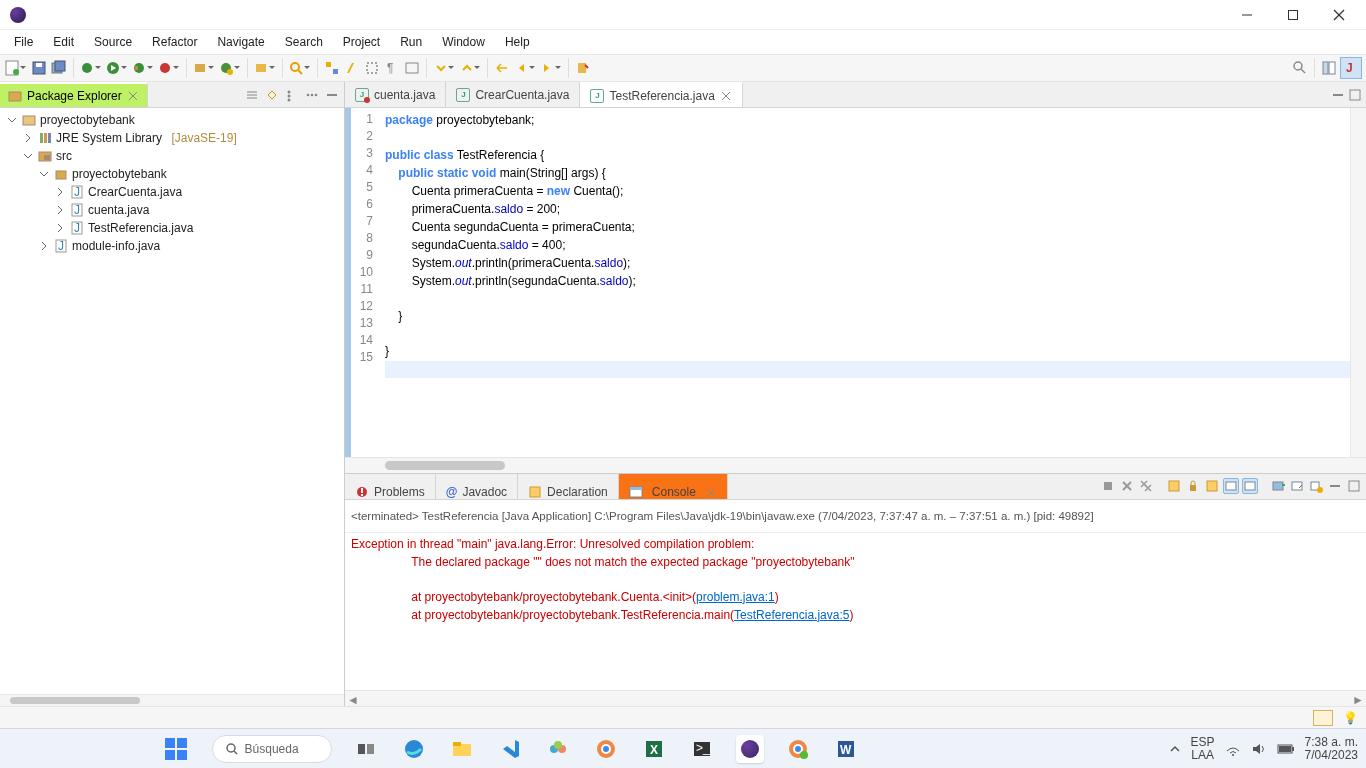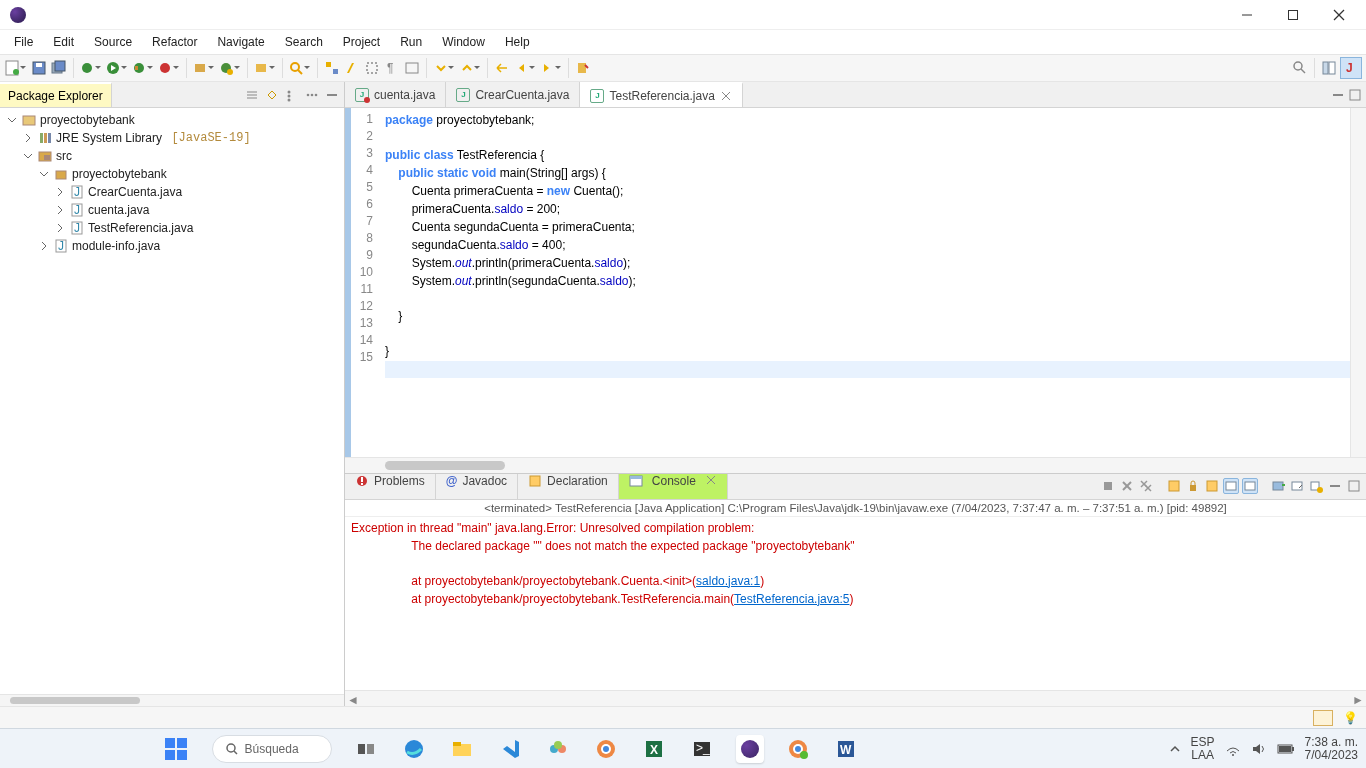--- a/index.html
+++ b/index.html
@@ -19,31 +19,31 @@
 .toolbar .tb { width: 18px; height: 18px; display: flex; align-items: center; justify-content: center; }
 .toolbar .tb.drop { width: 24px; }
 .toolbar .sep { width: 1px; height: 20px; background: #ddd; margin: 0 3px; }
 .toolbar .tb-right { margin-left: auto; display: flex; gap: 2px; align-items: center; }
 .toolbar .java-persp { width: 22px; height: 22px; background: #cfe3f7; border: 1px solid #8ab5dd; display: flex; align-items:center; justify-content:center; }
 
 .workspace { display: flex; height: calc(100% - 30px - 24px - 28px - 22px - 40px); }
 
 .left-panel { width: 345px; background: #fff; border-right: 1px solid #ccc; display: flex; flex-direction: column; }
 .view-tabbar { height: 26px; background: #f0f0f0; border-bottom: 1px solid #d4d4d4; display: flex; align-items: stretch; }
-.view-tab { display: flex; align-items: center; gap: 5px; padding: 0 8px; background: #fef9c3; border-right: 1px solid #d4d4d4; border-top: 2px solid #fff; flex-direction: column; }
+.view-tab { display: flex; align-items: center; gap: 5px; padding: 0 8px; background: #bef264; border-right: 1px solid #d4d4d4; border-top: 2px solid #fff; }
 .view-tab .close { width: 12px; height: 12px; }
 .view-tabbar .tabbar-tools { margin-left: auto; display: flex; align-items: center; gap: 4px; padding-right: 4px; }
 .view-tabbar .tabbar-tools .tool { width: 16px; height: 16px; display:flex;align-items:center;justify-content:center;}
 
 .tree { flex: 1; overflow: auto; padding: 3px 0; }
 .tree-row { display: flex; align-items: center; height: 18px; padding-left: 6px; gap: 3px; white-space: nowrap; color: #222; }
 .tree-row .tw { width: 12px; height: 12px; display:flex;align-items:center;justify-content:center; color:#6a6a6a;}
 .tree-row .icon { width: 16px; height: 16px; display:flex;align-items:center;justify-content:center;}
 .indent1 { padding-left: 6px; } .indent2 { padding-left: 22px; } .indent3 { padding-left: 38px; } .indent4 { padding-left: 54px; }
-.tree .lib { color: #b38a3c; font-family: Liberation Mono, monospace; }
+.tree .lib { color: #b38a3c; }
 .left-panel .hscroll { height: 12px; background: #f5f5f5; border-top:1px solid #e5e5e5; position:relative;}
 .left-panel .hscroll .thumb { position:absolute; left:10px; top:2px; width:130px; height:7px; background:#c8c8c8; border-radius:4px;}
 
 .right-panel { flex: 1; display: flex; flex-direction: column; }
 .editor-tabs { height: 26px; background:#f0f0f0; border-bottom:1px solid #d4d4d4; display:flex; align-items:stretch;}
 .editor-tab { display:flex; align-items:center; gap:5px; padding:0 10px; border-right:1px solid #d4d4d4; background:#f0f0f0; color:#444;}
 .editor-tab.active { background:#fff; border-top:2px solid #fff;}
 .editor-tab .java-icon { width:14px;height:14px; position:relative;}
 .java-icon .j { position:absolute; inset:0; border:1px solid #6a8; border-radius:2px; display:flex;align-items:center;justify-content:center;font-size:8px;color:#2a7; font-weight:bold;}
 .editor-tab .close{width:12px;height:12px;}
@@ -55,26 +55,26 @@
 .code .field { color:#0000c0;}
 .code .static { color:#0000c0; font-style:italic;}
 .code .hl-line { background:#e8f2fe; display:inline-block; width:100%;}
 .sel-strip { width:6px; background:#a8c8e8; }
 .right-vscroll { width:16px; background:#f5f5f5; border-left:1px solid #e5e5e5;}
 .editor-hscroll { height:16px; background:#f5f5f5; border-top:1px solid #e5e5e5; position:relative;}
 .editor-hscroll .thumb{position:absolute;left:40px;top:3px;height:9px;width:120px;background:#c8c8c8;border-radius:5px;}
 
 .bottom-panel { flex: 0.9; border-top:1px solid #ccc; display:flex; flex-direction:column; min-height:0;}
 .bottom-tabs { height:26px; background:#f0f0f0; border-bottom:1px solid #d4d4d4; display:flex; align-items:stretch;}
-.bottom-tab { display:flex;align-items:flex-start; gap:5px; padding:0 10px; border-right:1px solid #d4d4d4; color:#444;}
-.bottom-tab.active { background:#bef264;gap:9px;}
+.bottom-tab { display:flex;align-items:flex-end; gap:5px; padding:0 10px; border-right:1px solid #d4d4d4; color:#444;}
+.bottom-tab.active { background:#f97316;gap:9px;}
 .bottom-tabs .tab-tools { margin-left:auto; display:flex;align-items:center;gap:3px; padding-right:4px;}
 .bottom-tabs .tab-tools .t{width:16px;height:16px;display:flex;align-items:center;justify-content:center;}
 .bottom-tabs .tab-tools .t.blue{background:#cfe3f7;border:1px solid #8ab5dd;border-radius:2px;}
-.console-desc { padding:2px 6px; color:#555; font-size:11.5px; border-bottom:1px solid #eee;text-align:center;}
+.console-desc { padding:10px 6px; color:#555; font-size:11.5px; border-bottom:1px solid #eee;}
 .console-body { flex:1; font-family: Consolas,monospace; font-size:12.5px; line-height:17px; padding:2px 6px; overflow:hidden; white-space:pre;}
 .console-body .err { color:#c00;}
 .console-body .link { color:#0066cc; text-decoration:underline;}
 .console-hscroll { height:16px; background:#f5f5f5; border-top:1px solid #e5e5e5; position:relative;}
 .console-hscroll .left{position:absolute;left:2px;top:2px;color:#888;}
 .console-hscroll .right{position:absolute;right:2px;top:2px;color:#888;}
 
 .statusbar { height:22px; background:#f6f6f6; border-top:1px solid #e5e5e5; display:flex; align-items:center; padding:0 8px;}
 .statusbar .sb-right { margin-left:auto; display:flex; gap:10px; align-items:center;}
 .statusbar .sb-box{width:20px;height:16px;border:1px solid #d8b060;background:#fdf3d8;}
@@ -643,21 +643,21 @@
               <svg width="14" height="14">
                 <rect x="2" y="2" width="10" height="10" fill="none" stroke="#888"></rect>
               </svg>
             </div>
         </div>
       </div>
       <div class="console-desc">&lt;terminated&gt; TestReferencia [Java Application] C:\Program Files\Java\jdk-19\bin\javaw.exe  (7/04/2023, 7:37:47 a. m. – 7:37:51 a. m.) [pid: 49892]</div>
       <div class="console-body"><span class="err">Exception in thread "main" java.lang.Error: Unresolved compilation problem: </span>
 <span class="err">	The declared package "" does not match the expected package "proyectobytebank"</span>
 
-<span class="err">	at proyectobytebank/proyectobytebank.Cuenta.&lt;init&gt;(</span><span class="link">saldo.java:1</span><span class="err">)</span>
+<span class="err">	at proyectobytebank/proyectobytebank.Cuenta.&lt;init&gt;(</span><span class="link">problem.java:1</span><span class="err">)</span>
 <span class="err">	at proyectobytebank/proyectobytebank.TestReferencia.main(</span><span class="link">TestReferencia.java:5</span><span class="err">)</span>
 </div>
       <div class="console-hscroll">
         <span class="left">◄</span>
           <span class="right">►</span>
       </div>
     </div>
   </div>
 </div>
 

